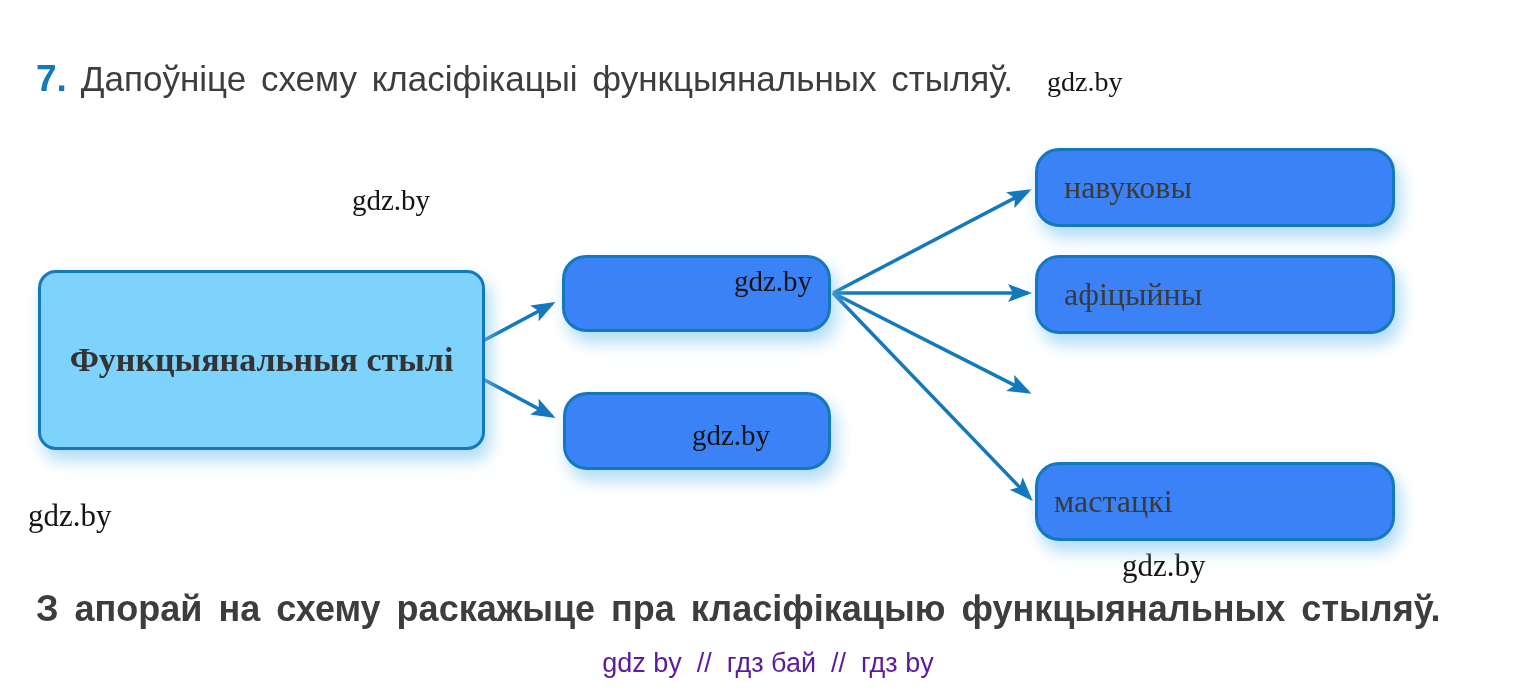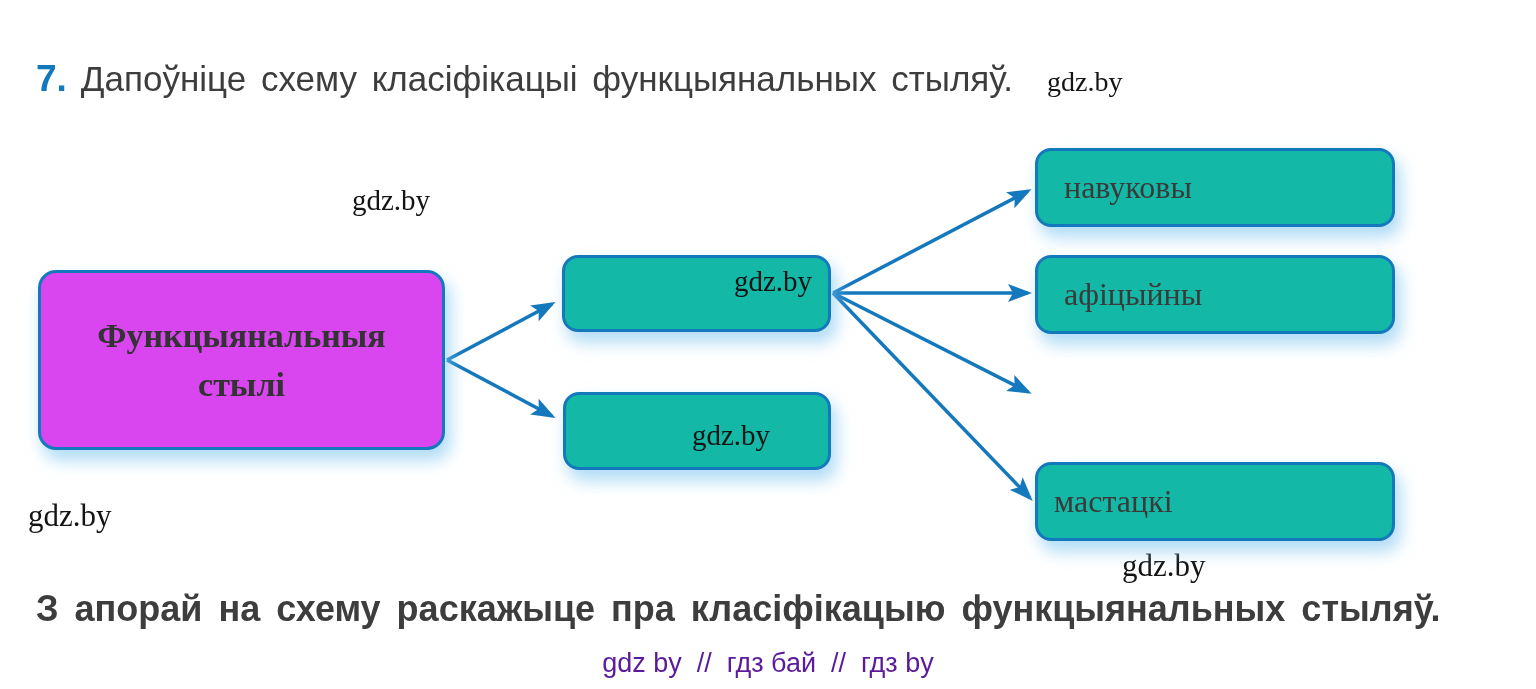--- a/index.html
+++ b/index.html
@@ -34,30 +34,30 @@
   .task-line .wm{margin-left:34px;font-size:28px;}
   .wm-abs{position:absolute;}
   .wm-top{left:352px;top:184px;}
   .wm-bottom-left{left:28px;top:498px;font-size:31px;}
   .wm-bottom-right{left:1122px;top:548px;font-size:31px;}
 
   .diagram-svg{position:absolute;left:0;top:0;z-index:1;pointer-events:none;}
 
   .dbox{
     position:absolute;z-index:2;
-    background:#14b8a6;
+    background:#3b82f6;
     border:3px solid #1478bd;
-    border-radius:16px;
+    border-radius:24px;
     box-shadow:5px 10px 16px 1px rgba(128,198,240,0.6);
     box-sizing:border-box;
     display:flex;align-items:center;
   }
   .root-box{
-    left:38px;top:270px;width:407px;height:180px;
-    background:#d946ef;
+    left:38px;top:270px;width:447px;height:180px;
+    background:#7dd3fc;
     border-radius:18px;
     justify-content:center;text-align:center;
     padding:0 28px;
   }
   .root-box .label{
     font-family:"Liberation Serif",serif;
     font-weight:bold;font-size:34px;line-height:1.45;color:#333333;
   }
   .mid-box-1{left:562px;top:255px;width:269px;height:77px;align-items:flex-start;justify-content:flex-end;padding:7px 16px 0 0;}
   .mid-box-2{left:563px;top:392px;width:268px;height:78px;justify-content:center;}

